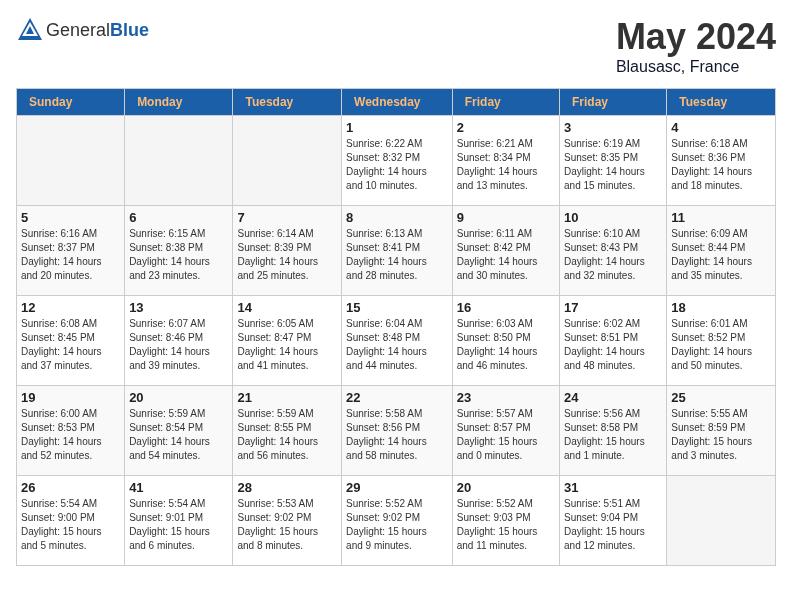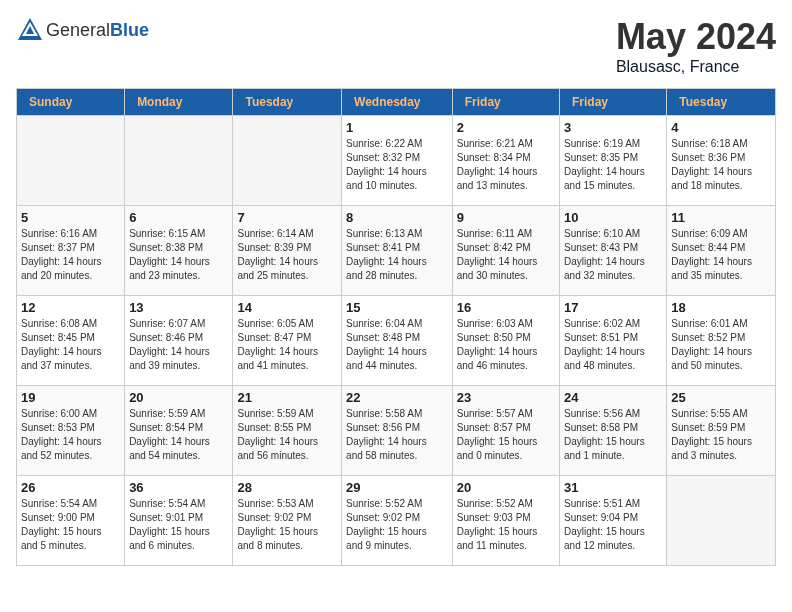--- a/index.html
+++ b/index.html
@@ -231,21 +231,21 @@
           <div class="day-number">25</div>
           <div class="day-info">Sunrise: 5:55 AM<br>Sunset: 8:59 PM<br>Daylight: 15 hours<br>and 3 minutes.</div>
         </td>
       </tr>
       <tr>
         <td>
           <div class="day-number">26</div>
           <div class="day-info">Sunrise: 5:54 AM<br>Sunset: 9:00 PM<br>Daylight: 15 hours<br>and 5 minutes.</div>
         </td>
         <td>
-          <div class="day-number">36</div>
+          <div class="day-number">41</div>
           <div class="day-info">Sunrise: 5:54 AM<br>Sunset: 9:01 PM<br>Daylight: 15 hours<br>and 6 minutes.</div>
         </td>
         <td>
           <div class="day-number">28</div>
           <div class="day-info">Sunrise: 5:53 AM<br>Sunset: 9:02 PM<br>Daylight: 15 hours<br>and 8 minutes.</div>
         </td>
         <td>
           <div class="day-number">29</div>
           <div class="day-info">Sunrise: 5:52 AM<br>Sunset: 9:02 PM<br>Daylight: 15 hours<br>and 9 minutes.</div>
         </td>

